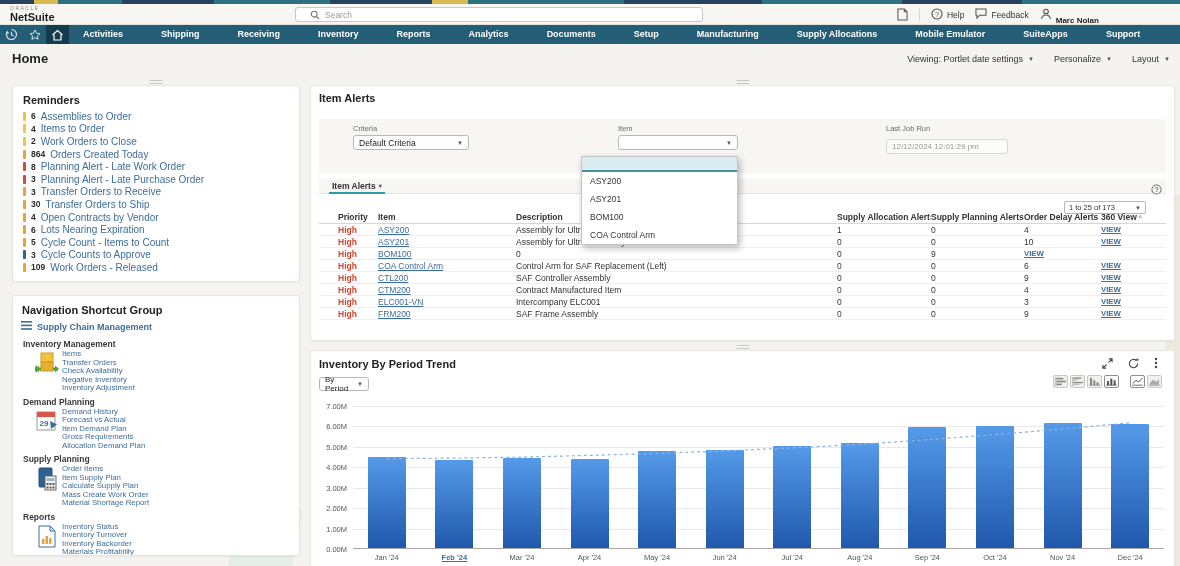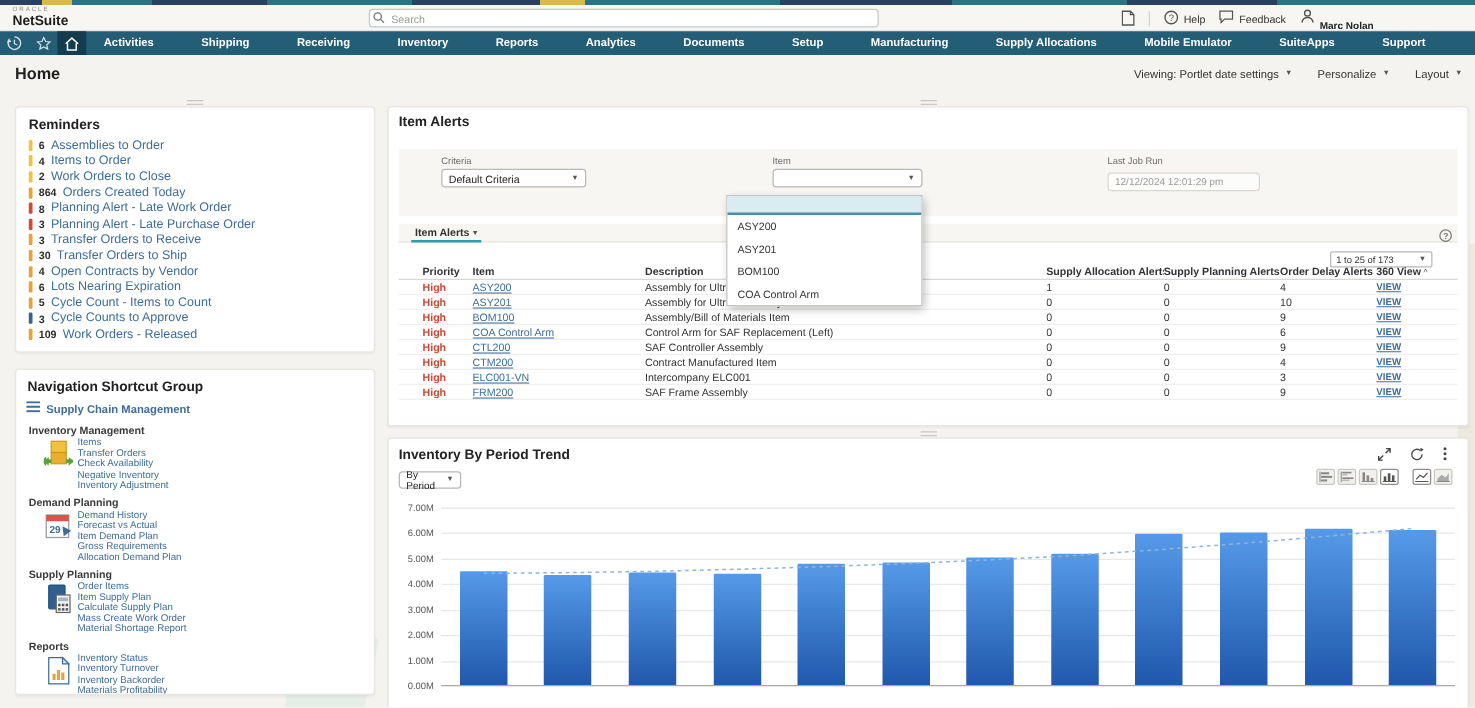--- a/index.html
+++ b/index.html
@@ -12,21 +12,21 @@
     background:linear-gradient(90deg,#26425e 0,#26425e 34px,#d8b94f 34px,#d8b94f 58px,#2e7181 58px,#2e7181 122px,#26425e 122px,#26425e 214px,#2e7181 214px,#2e7181 330px,#26425e 330px,#26425e 432px,#d8b94f 432px,#d8b94f 468px,#2e7181 468px,#2e7181 624px,#26425e 624px,#26425e 762px,#2e7181 762px,#2e7181 902px,#26425e 902px,#26425e 1022px,#2e7181 1022px,#2e7181 1180px);}
   .bg-shape-a{position:absolute;left:228px;top:468px;width:75px;height:98px;background:#d9e7e0;opacity:.55;clip-path:polygon(20% 0,60% 10%,100% 45%,85% 100%,0 100%,10% 40%);z-index:0;}
   .bg-shape-b{position:absolute;right:0;top:195px;width:14px;height:371px;background:#e7dfcf;opacity:.5;z-index:0;}
   .bg-shape-c{position:absolute;left:640px;top:545px;width:250px;height:21px;background:#e3dccb;opacity:.35;z-index:0;}
 
   
   .topbar{position:absolute;top:4px;left:0;right:0;height:21px;background:#f7f6f3;border-bottom:1px solid #e3e2de;z-index:4;text-decoration:underline;}
   .brand{position:absolute;left:10px;top:2px;line-height:1;cursor:pointer;}
   .brand .oracle{display:block;font-size:5px;letter-spacing:1.5px;color:#8a8a8a;}
   .brand .netsuite{display:block;font-size:11px;font-weight:bold;color:#1d1d1d;margin-top:1px;}
-  .search-wrap{position:absolute;left:295px;width:408px;top:3px;height:15px;background:#fff;border:1px solid #c9c8c4;border-radius:3px;display:flex;align-items:center;padding:0 2px;gap:5px;}
+  .search-wrap{position:absolute;left:295px;width:408px;top:3px;height:15px;background:#fff;border:1px solid #c9c8c4;border-radius:3px;display:flex;align-items:center;padding:0 14px;gap:5px;}
   .search-input{border:none;outline:none;flex:1;font-size:8.5px;color:#444;background:transparent;font-family:"Liberation Sans",sans-serif;}
   .search-input::placeholder{color:#9a9a96;}
   .topbar-right{position:absolute;right:6px;top:0;height:21px;display:flex;align-items:center;gap:11px;}
   .tb-item{display:flex;align-items:center;gap:4px;font-size:8.5px;color:#333;cursor:pointer;}
   .tb-divider{width:1px;height:12px;background:#d5d4d0;}
   .user-block{display:flex;align-items:center;gap:4px;cursor:pointer;}
   .user-text{line-height:1.15;margin-top:20px;}
   .user-name{font-size:8px;font-weight:bold;color:#222;}
   .user-role{font-size:6.8px;color:#666;}
 
@@ -481,21 +481,20 @@
             <div class="t-cell link">ASY201</div>
             <div class="t-cell">Assembly for Ultrasound Keyboard</div>
             <div class="t-cell">0</div>
             <div class="t-cell">0</div>
             <div class="t-cell">10</div>
             <div class="t-cell link c-view">VIEW</div>
           </div>
           <div class="t-row">
             <div class="t-cell c-priority">High</div>
             <div class="t-cell link">BOM100</div>
-            <div class="t-cell">Assembly/Bill of Materials Item</div>
             <div class="t-cell">0</div>
             <div class="t-cell">0</div>
             <div class="t-cell">9</div>
             <div class="t-cell link c-view">VIEW</div>
           </div>
           <div class="t-row">
             <div class="t-cell c-priority">High</div>
             <div class="t-cell link">COA Control Arm</div>
             <div class="t-cell">Control Arm for SAF Replacement (Left)</div>
             <div class="t-cell">0</div>
@@ -676,15 +675,29 @@
               <div class="bar" style="height: 124.614px;"></div>
             </div>
             <div class="bar-slot">
               <div class="bar" style="height: 123.593px;"></div>
             </div>
           </div>
         <svg class="trend-svg" viewBox="0 0 815 143" preserveAspectRatio="none">
             <polyline points="34.0,52.7 101.9,52.1 169.8,51.1 237.7,49.4 305.6,47.4 373.5,44.9 441.5,41.9 509.4,38.4 577.3,33.7 645.2,28.6 713.1,22.9 781.0,16.8" fill="none" stroke="#8FB4DC" stroke-width="1.2" stroke-dasharray="3,3"></polyline>
           </svg>
       </div>
+      <div class="x-labels">
+          <div class="x-label">Jan '24</div>
+          <div class="x-label hl">Feb '24</div>
+          <div class="x-label">Mar '24</div>
+          <div class="x-label">Apr '24</div>
+          <div class="x-label">May '24</div>
+          <div class="x-label">Jun '24</div>
+          <div class="x-label">Jul '24</div>
+          <div class="x-label">Aug '24</div>
+          <div class="x-label">Sep '24</div>
+          <div class="x-label">Oct '24</div>
+          <div class="x-label">Nov '24</div>
+          <div class="x-label">Dec '24</div>
+        </div>
     </div>
   </section>
 </div>
 
 </body></html>

